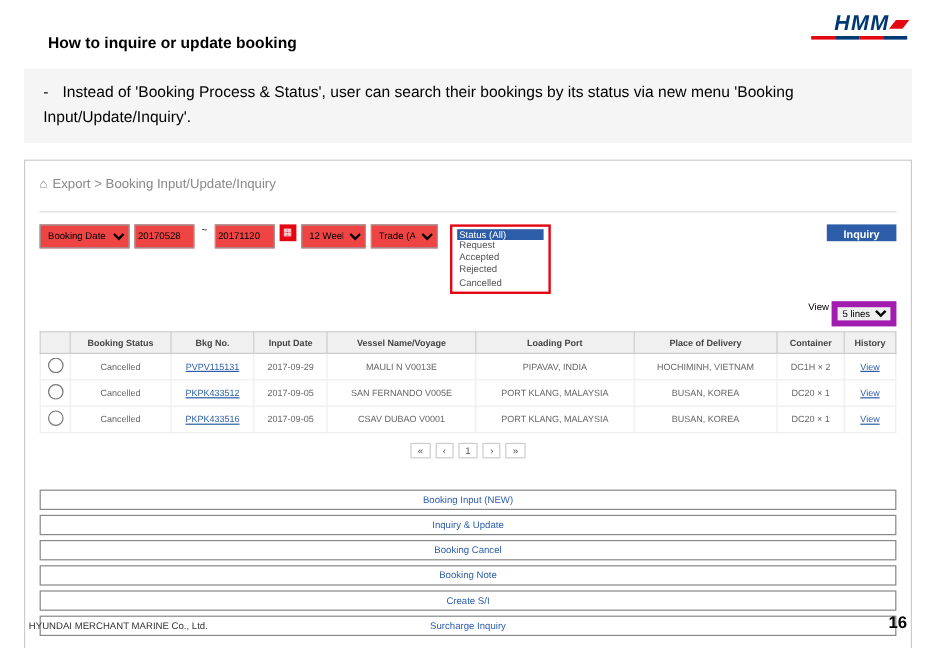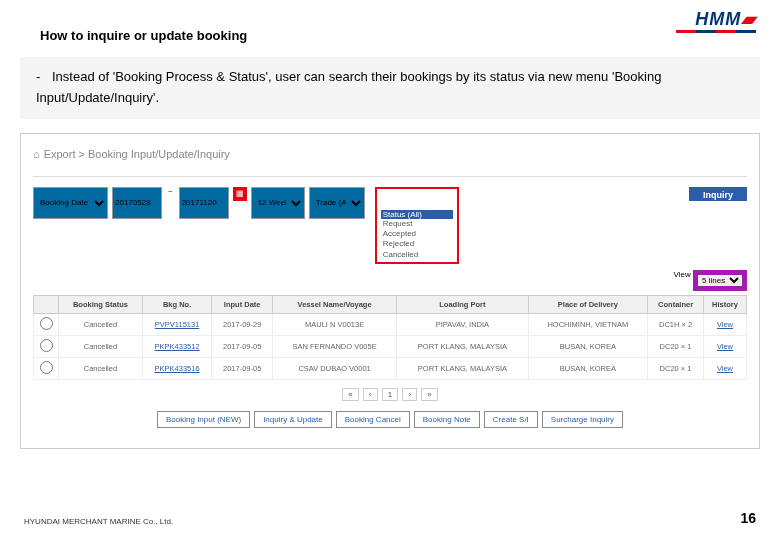--- a/index.html
+++ b/index.html
@@ -17,46 +17,46 @@
   
   .panel { margin: 14px 20px 0 20px; border: 1px solid #ccc; padding: 14px 12px 20px 12px; }
   
   .panel-header { display: flex; align-items: center; justify-content: space-between; margin-bottom: 16px; }
   .panel-title { font-size: 16px; font-weight: bold; color: #555; }
   .panel-title .bar { color: #e30613; margin-right: 6px; }
   .breadcrumb { font-size: 11px; color: #888; text-align: right; }
   .breadcrumb .home-icon { display: inline-block; margin-right: 4px; }
   
   .filter-row { display: flex; align-items: flex-start; gap: 4px; font-size: 8px; border-top: 1px solid #ddd; padding-top: 10px; margin-bottom: 6px; position: relative; }
-  .filter-row select, .filter-row input { font-size: 8px; padding: 1px 2px; border: 1px solid #999; background: #0369a1; height: 32px; }
+  .filter-row select, .filter-row input { font-size: 8px; padding: 1px 2px; border: 1px solid #999; background: #ef4444; height: 20px; }
   .filter-row input.date { width: 50px; }
   .weeks { width: 54px; }
   .trade { width: 56px; }
   .tilde { padding: 0 2px; }
   .cal-icon { display: inline-block; width: 14px; height: 14px; background: #e30613; color: #fff; text-align: center; line-height: 14px; font-size: 8px; }
   
   .status-box { border: 2px solid #e30613; padding: 2px 4px; margin-left: 6px; width: 84px; }
-  .status-selected { background: #2b5da8; color: #fff; padding: 0 2px; font-size: 8px; margin-top: 19px; }
+  .status-selected { background: #2b5da8; color: #fff; padding: 0 2px; font-size: 8px; }
   .status-opt { font-size: 8px; color: #555; padding: 0 2px; line-height: 1.3; }
   
   .inquiry-btn { background: #2b5da8; color: #fff; border: none; padding: 3px 14px; font-size: 9px; font-weight: bold; margin-left: auto; cursor: pointer; height: 14px; }
   
   .view-row { display: flex; justify-content: flex-end; font-size: 8px; margin-bottom: 4px; }
   .view-row select { font-size: 8px; border: 5px solid #a21caf; }
   
   table.grid { width: 100%; border-collapse: collapse; font-size: 7.5px; }
   table.grid th { background: #f0f0f0; border: 1px solid #ccc; padding: 4px 2px; font-weight: bold; color: #444; }
   table.grid td { border: 1px solid #eee; padding: 3px 2px; text-align: center; color: #666; }
   table.grid .radio { }
   table.grid .link { color: #2b5da8; text-decoration: underline; cursor: pointer; }
   
   .pager { text-align: center; margin-top: 8px; font-size: 8px; color: #555; }
   .pager span { display: inline-block; border: 1px solid #ccc; padding: 1px 5px; margin: 0 1px; cursor: pointer; }
   
-  .action-row { display: flex; justify-content: center; gap: 4px; margin-top: 10px; }
+  .action-row { display: flex; justify-content: center; gap: 4px; margin-top: 26px; flex-direction: column; }
   .action-row button { font-size: 8px; border: 1px solid #888; background: #fff; color: #2b5da8; padding: 3px 8px; cursor: pointer; }
   
   .footer-left { position: absolute; bottom: 14px; left: 24px; font-size: 8px; color: #333; }
   .footer-right { position: absolute; bottom: 14px; right: 24px; font-size: 14px; font-weight: bold; }
 </style>
 </head>
 <body>
 
 <div class="logo">
   <span>HMM</span><span class="accent">▰</span>

